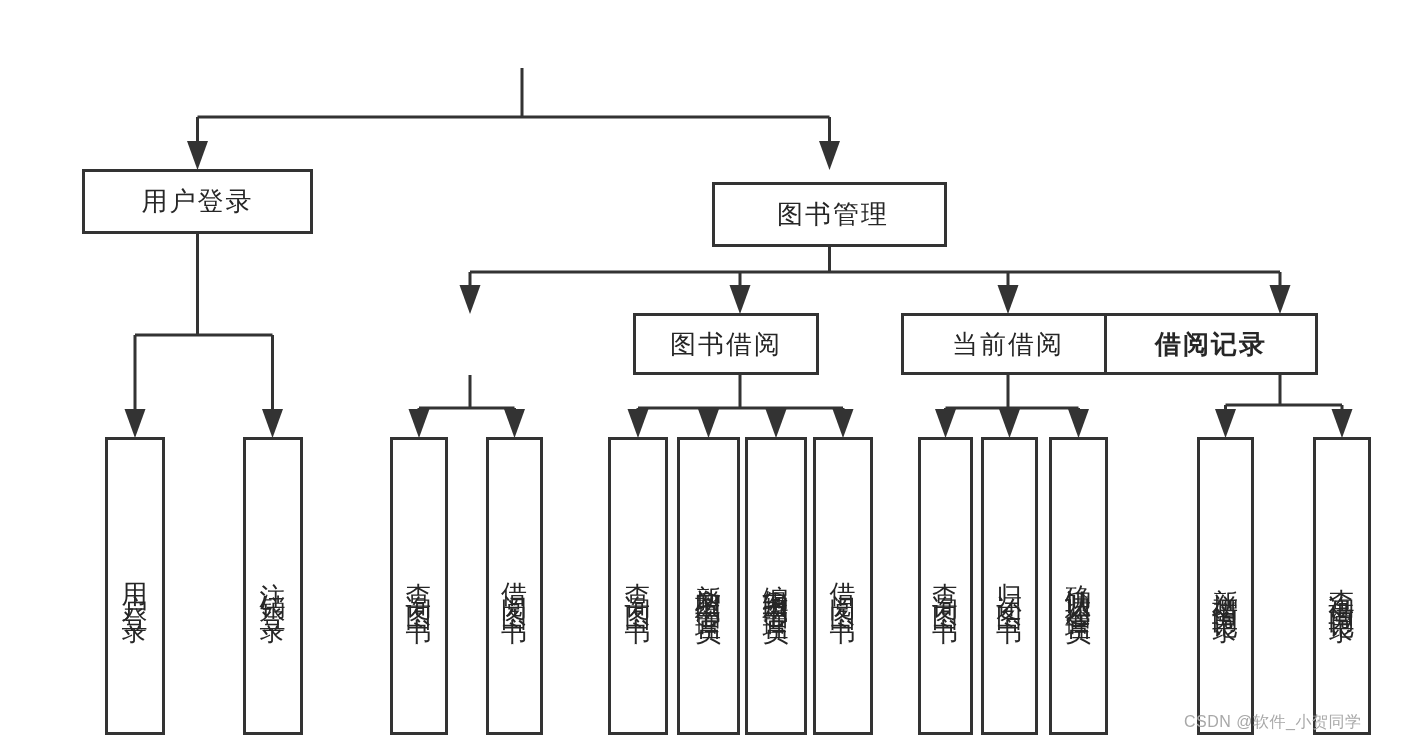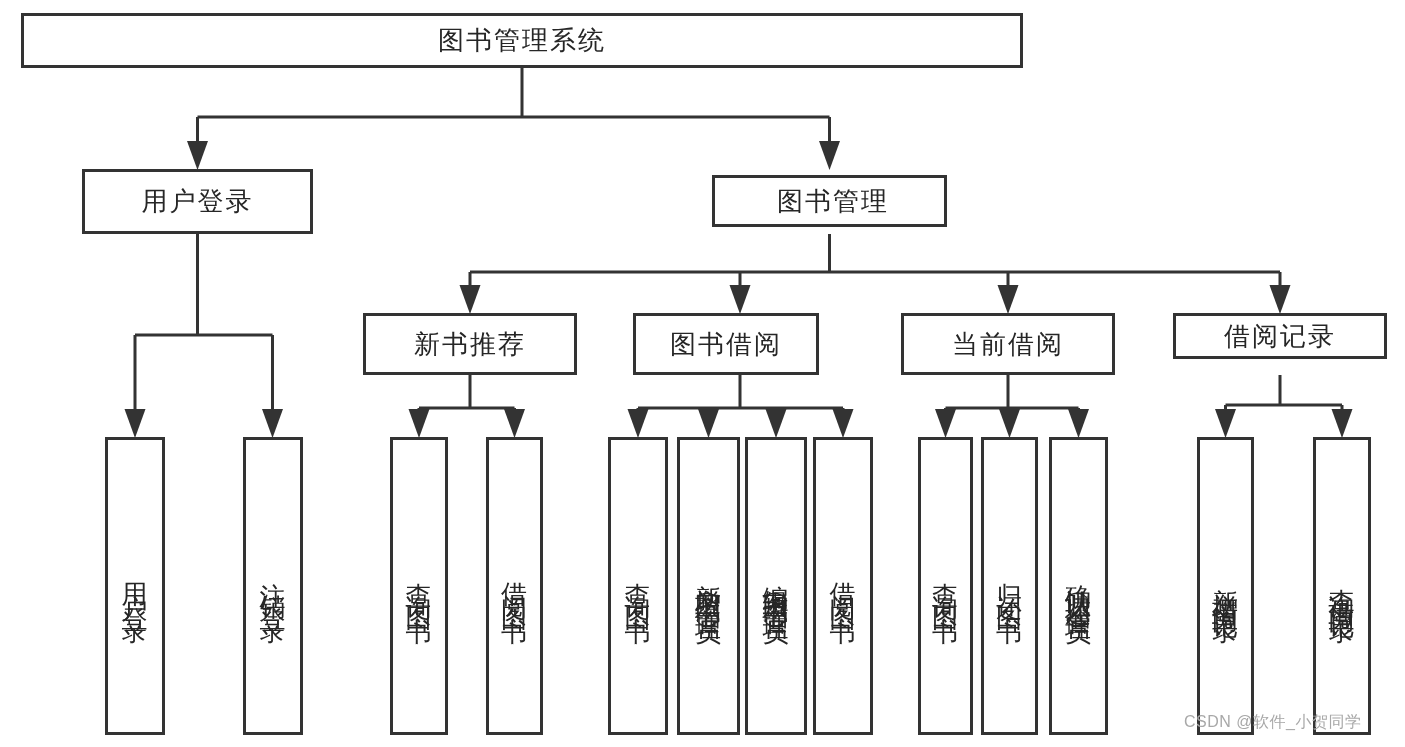--- a/index.html
+++ b/index.html
@@ -111,41 +111,35 @@
       <polygon points="765.5,409 786.5,409 776,438"></polygon>
       <polygon points="832.5,409 853.5,409 843,438"></polygon>
       <polygon points="935,409 956,409 945.5,438"></polygon>
       <polygon points="999,409 1020,409 1009.5,438"></polygon>
       <polygon points="1068,409 1089,409 1078.5,438"></polygon>
       <polygon points="1215,409 1236,409 1225.5,438"></polygon>
       <polygon points="1331.5,409 1352.5,409 1342,438"></polygon>
     </g>
   </svg>
 
-  <div class="node h" style="left:21px; top:13px; width:1002px; height:55px;">
-    <span>图书管理系统</span>
-  </div>
 
   <div class="node h" style="left:82px; top:169px; width:231px; height:65px;">
     <span>用户登录</span>
   </div>
-  <div class="node h" style="left:712px; top:175px; width:235px; height:52px;padding-left:7px;">
+  <div class="node h" style="left:712px; top:182px; width:235px; height:65px;padding-left:7px;">
     <span>图书管理</span>
   </div>
 
-  <div class="node h" style="left:363px; top:313px; width:214px; height:62px;">
-    <span>新书推荐</span>
-  </div>
   <div class="node h" style="left:633px; top:313px; width:186px; height:62px;">
     <span>图书借阅</span>
   </div>
   <div class="node h" style="left:901px; top:313px; width:214px; height:62px;align-items:center;">
     <span>当前借阅</span>
   </div>
-  <div class="node h" style="left:1173px; top:313px; width:214px; height:46px;">
+  <div class="node h" style="left:1104px; top:313px; width:214px; height:62px;font-weight:bold;">
     <span>借阅记录</span>
   </div>
 
   <div class="node leaf short" style="left:105px; width:60px;">
     <span>用户登录</span>
   </div>
   <div class="node leaf short" style="left:243px; width:60px;">
     <span>注销登录</span>
   </div>
 

